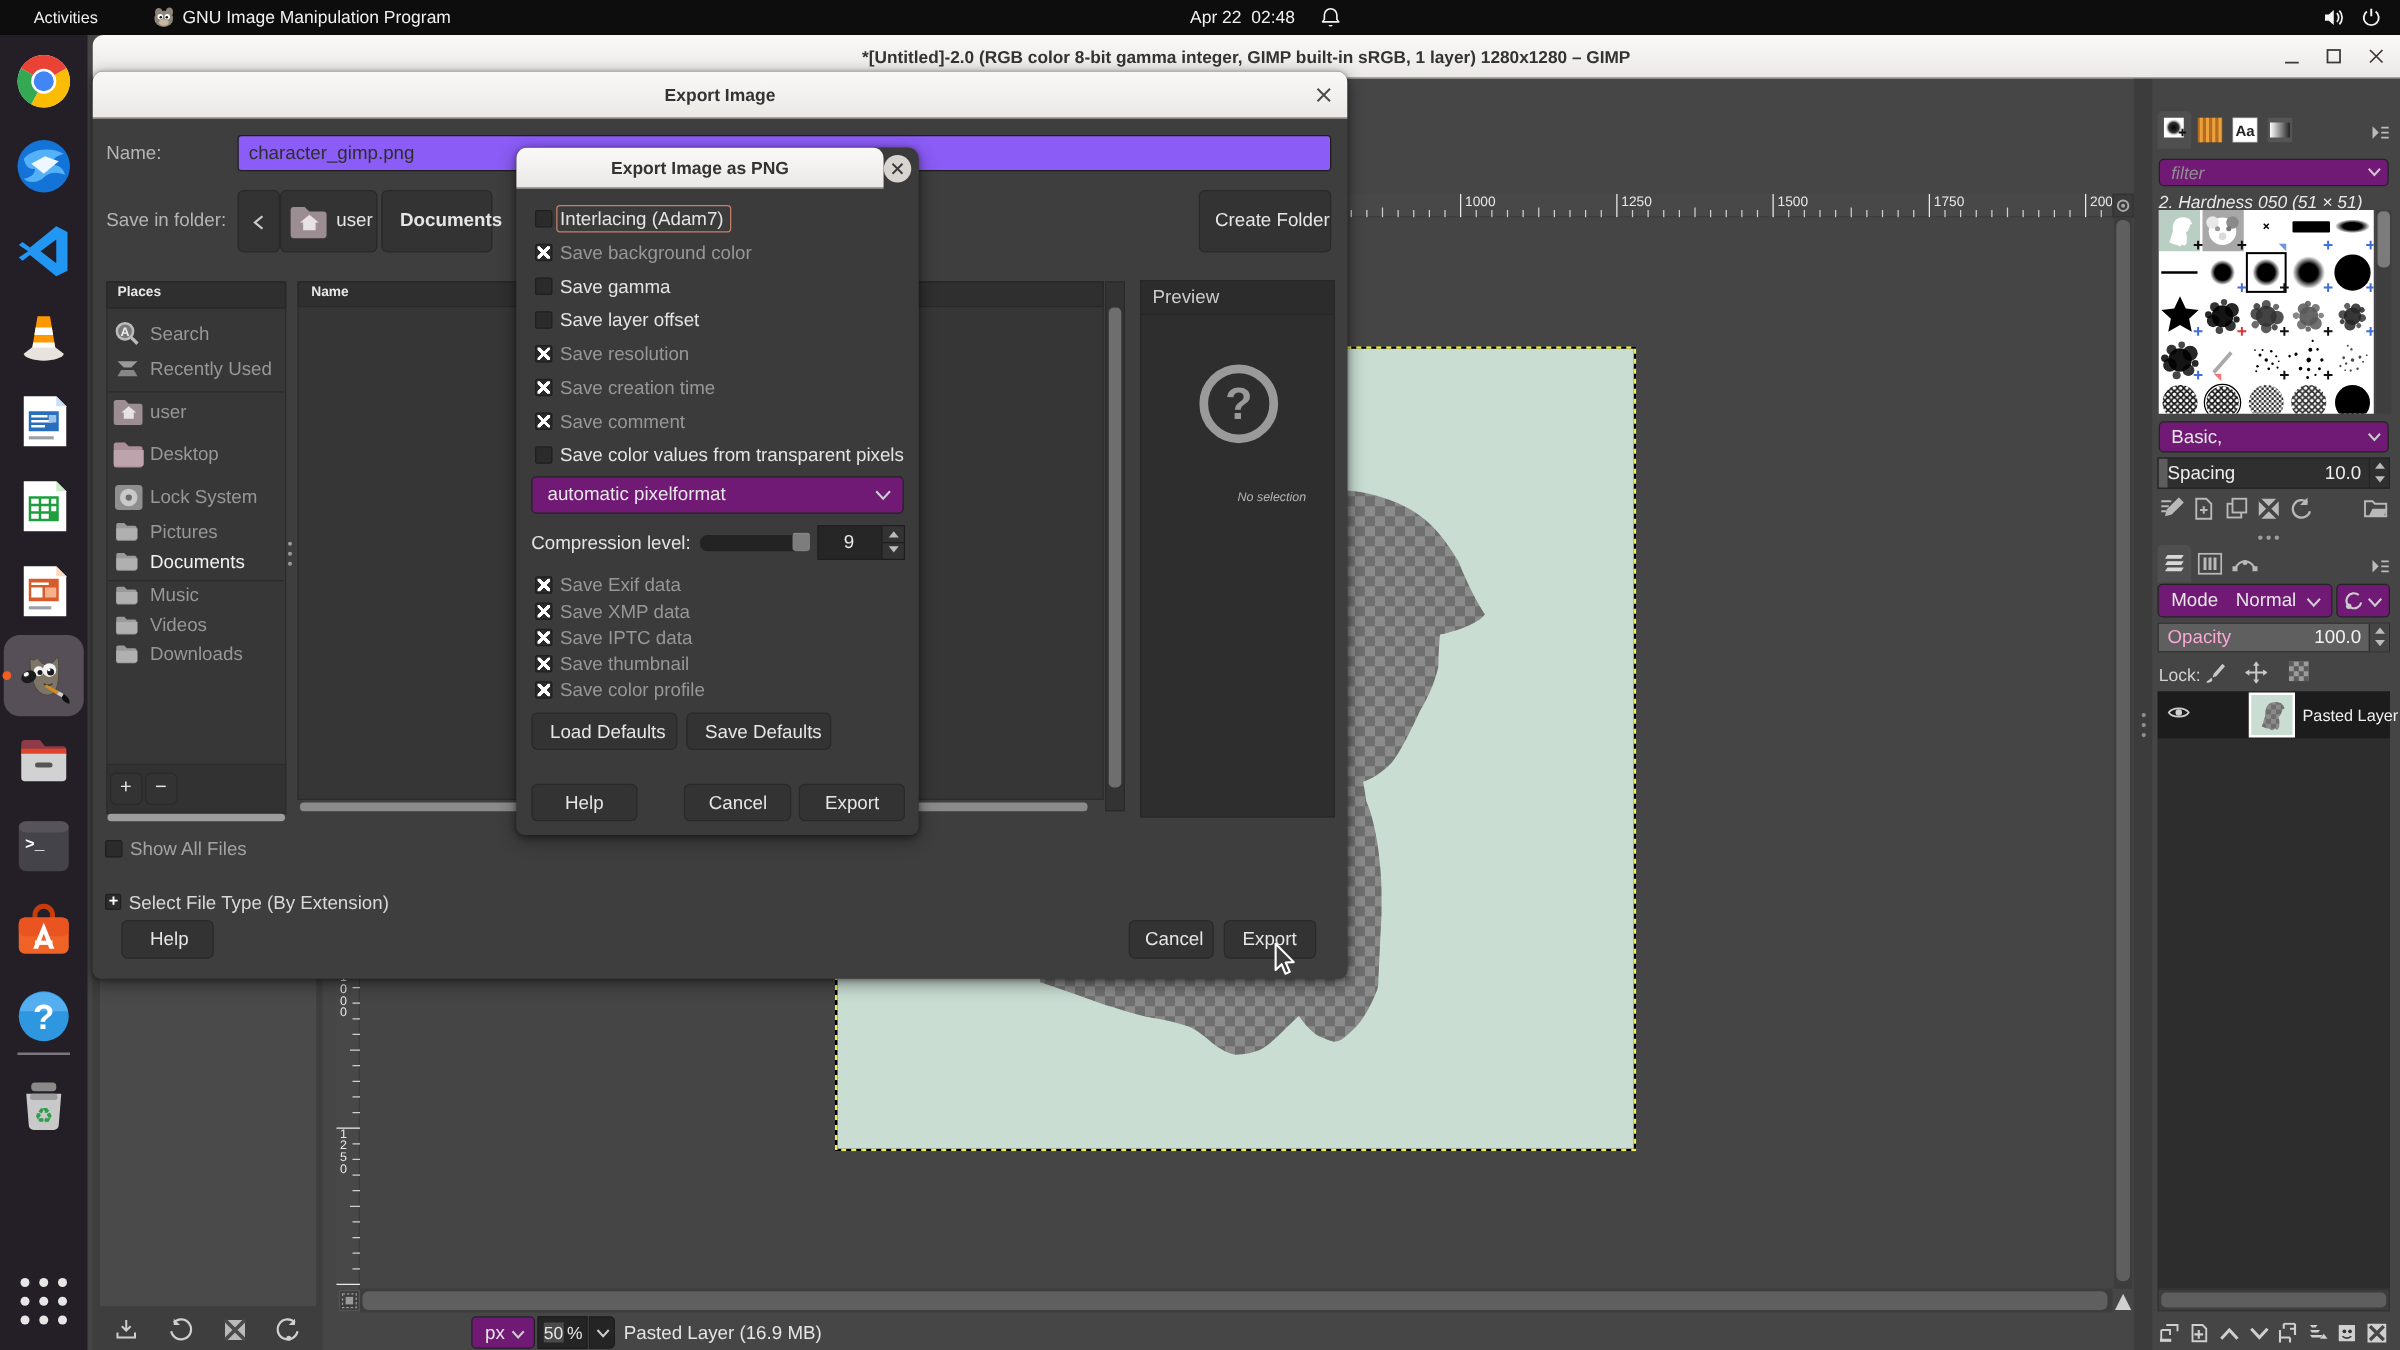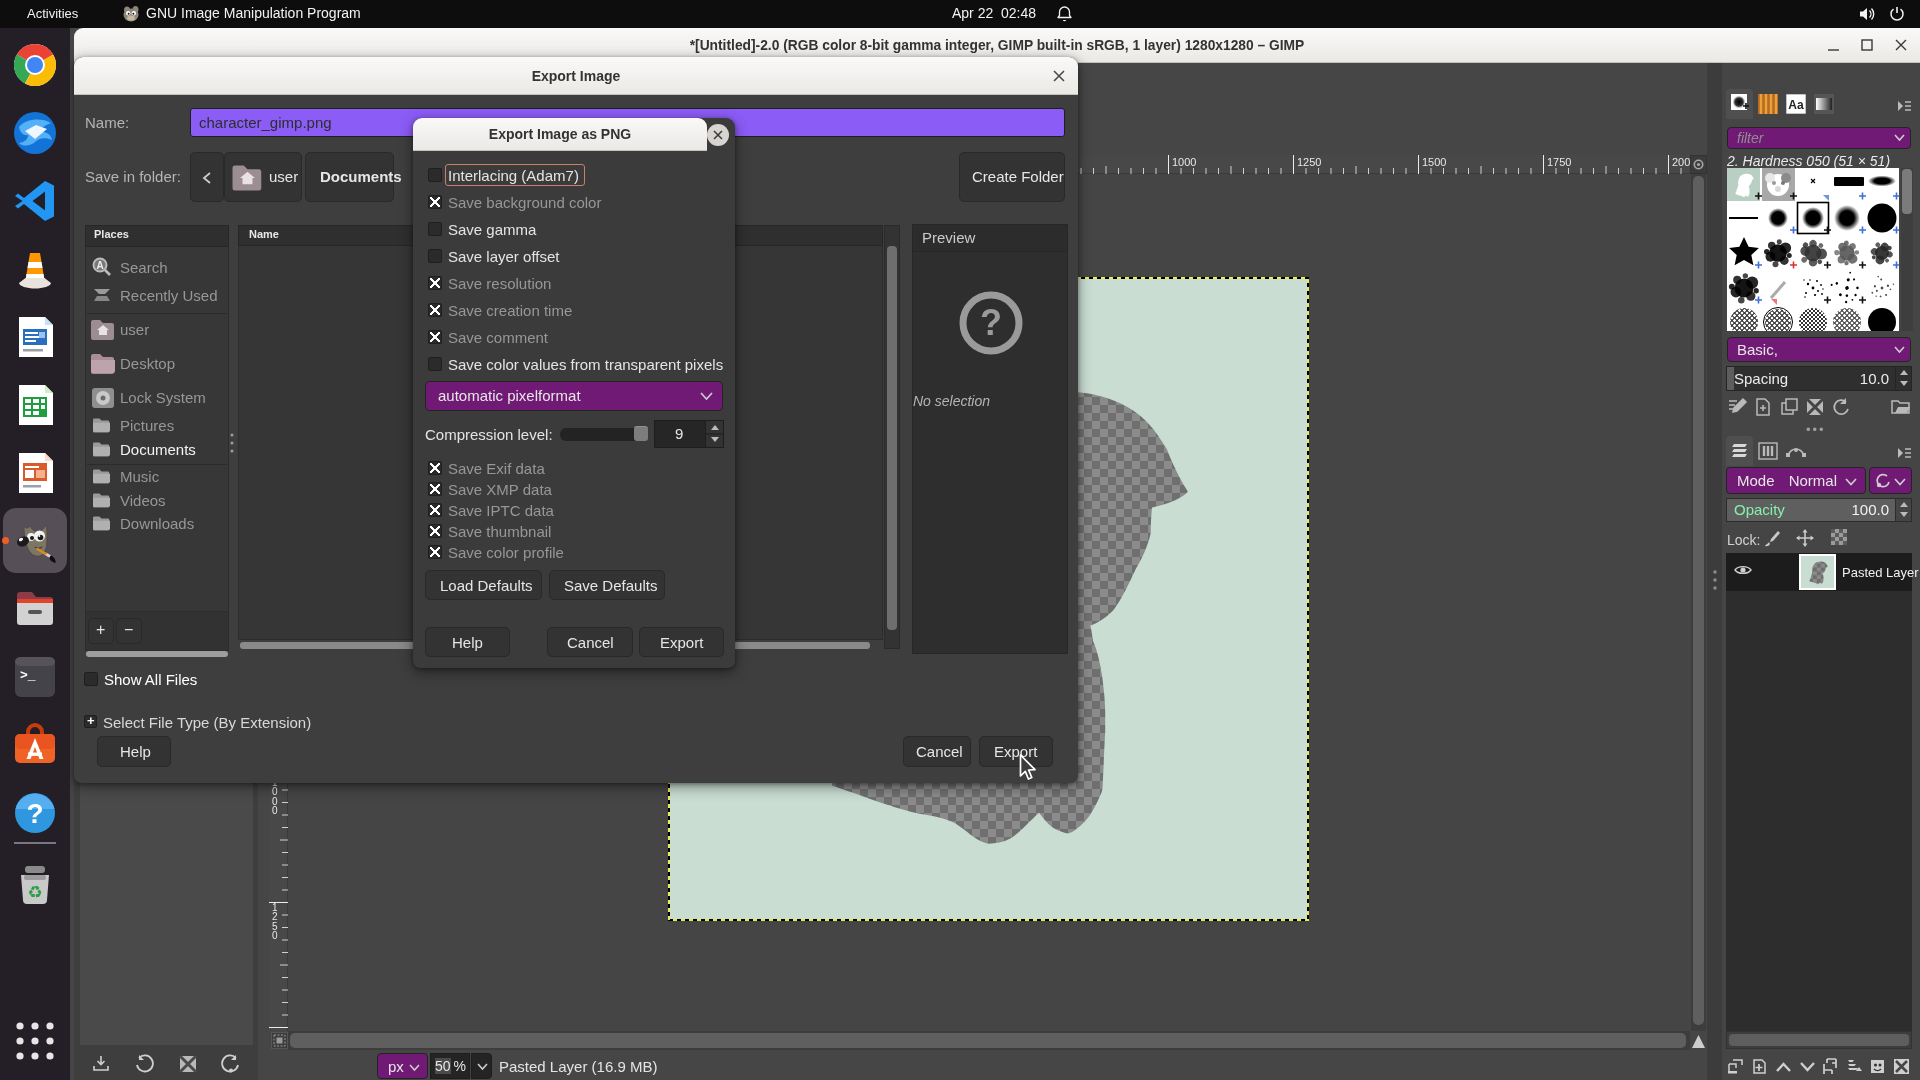--- a/index.html
+++ b/index.html
@@ -400,21 +400,21 @@
       <svg style="position:absolute;left:5px;top:5px" width="16" height="16" viewBox="0 0 16 16">
             <path d="M12 3 A6 6 0 1 0 14 9" fill="none" stroke="#ccc" stroke-width="1.7"></path>
             <circle cx="4" cy="12" r="2.2" fill="#ccc"></circle>
           </svg>
       <svg style="position:absolute;right:5px;top:10px" width="12" height="9">
             <path d="M1 1 l5 5.5 L11 1" stroke="#ccc" stroke-width="1.7" fill="none"></path>
           </svg>
     </div>
     
     <div class="abs" style="left:4px;top:435px;width:186px;height:24px;background:#5f5f5f;border:1px solid #2c2c2c">
-      <span style="position:absolute;left:7px;top:2px;color:#86efac;font-size:15px">Opacity</span>
+      <span style="position:absolute;left:7px;top:2px;color:#f9a8d4;font-size:15px">Opacity</span>
       <span style="position:absolute;right:22px;top:2px;color:#f2f2f2;font-size:15px">100.0</span>
       <div class="abs" style="right:0;top:0;width:16px;height:22px;border-left:1px solid #2c2c2c;background:#454545">
         <svg width="16" height="22">
               <path d="M4 8 L8 3 L12 8 Z" fill="#bbb"></path>
               <path d="M4 13 L8 18 L12 13 Z" fill="#bbb"></path>
             </svg>
       </div>
     </div>
     
     <span class="abs" style="left:5px;top:469px;color:#d2d2d2;font-size:14px">Lock:</span>
@@ -632,25 +632,25 @@
         </svg></div>
 
   <div class="abs" id="preview" style="left:838px;top:167px;width:156px;height:430px;background:#2e2e2e;border:1px solid #272727">
     <div class="abs" style="left:0;top:0;width:154px;height:27px;background:#2c2c2c;border-bottom:1px solid #272727">
           <span style="position:absolute;left:9px;top:4px;color:#cccccc;font-size:15px">Preview</span>
         </div>
     <svg class="abs" style="left:46px;top:66px" width="64" height="64" viewBox="0 0 64 64">
       <circle cx="32" cy="32" r="28" fill="none" stroke="#9a9a9a" stroke-width="7"></circle>
       <text x="32" y="44" font-size="36" font-weight="bold" fill="#9a9a9a" text-anchor="middle">?</text>
     </svg>
-    <div class="abs" style="left:0;top:168px;width:132px;text-align:left;color:#b4b4b4;font-size:14px;font-style:italic">No selection</div>
+    <div class="abs" style="left:0;top:168px;width:132px;text-align:right;color:#b4b4b4;font-size:10px;font-style:italic">No selection</div>
   </div>
 
   <div class="cb" style="left:10px;top:615px"></div>
-  <div class="lblw" style="left:30px;top:614px;font-size:15px;color:#ffffff">Show All Files</div>
+  <div class="lblw" style="left:30px;top:614px;font-size:15px;color:#a3a3a3">Show All Files</div>
   <div class="abs" style="left:10px;top:658px;width:13px;height:13px;background:#2b2b2b;border:1px solid #1f1f1f;border-radius:2px">
         <span style="position:absolute;left:2px;top:-3px;color:#fff;font-size:13px;font-weight:bold">+</span>
       </div>
   <div class="lblw" style="left:29px;top:657px;color:#d8d8d8">Select File Type (By Extension)</div>
   <div class="btn" style="left:23px;top:679px;width:74px;height:31px">
         <span style="position:absolute;left:22px;top:6px">Help</span>
       </div>
   <div class="btn" style="left:829px;top:679px;width:68px;height:31px">
         <span style="position:absolute;left:12px;top:6px">Cancel</span>
       </div>

